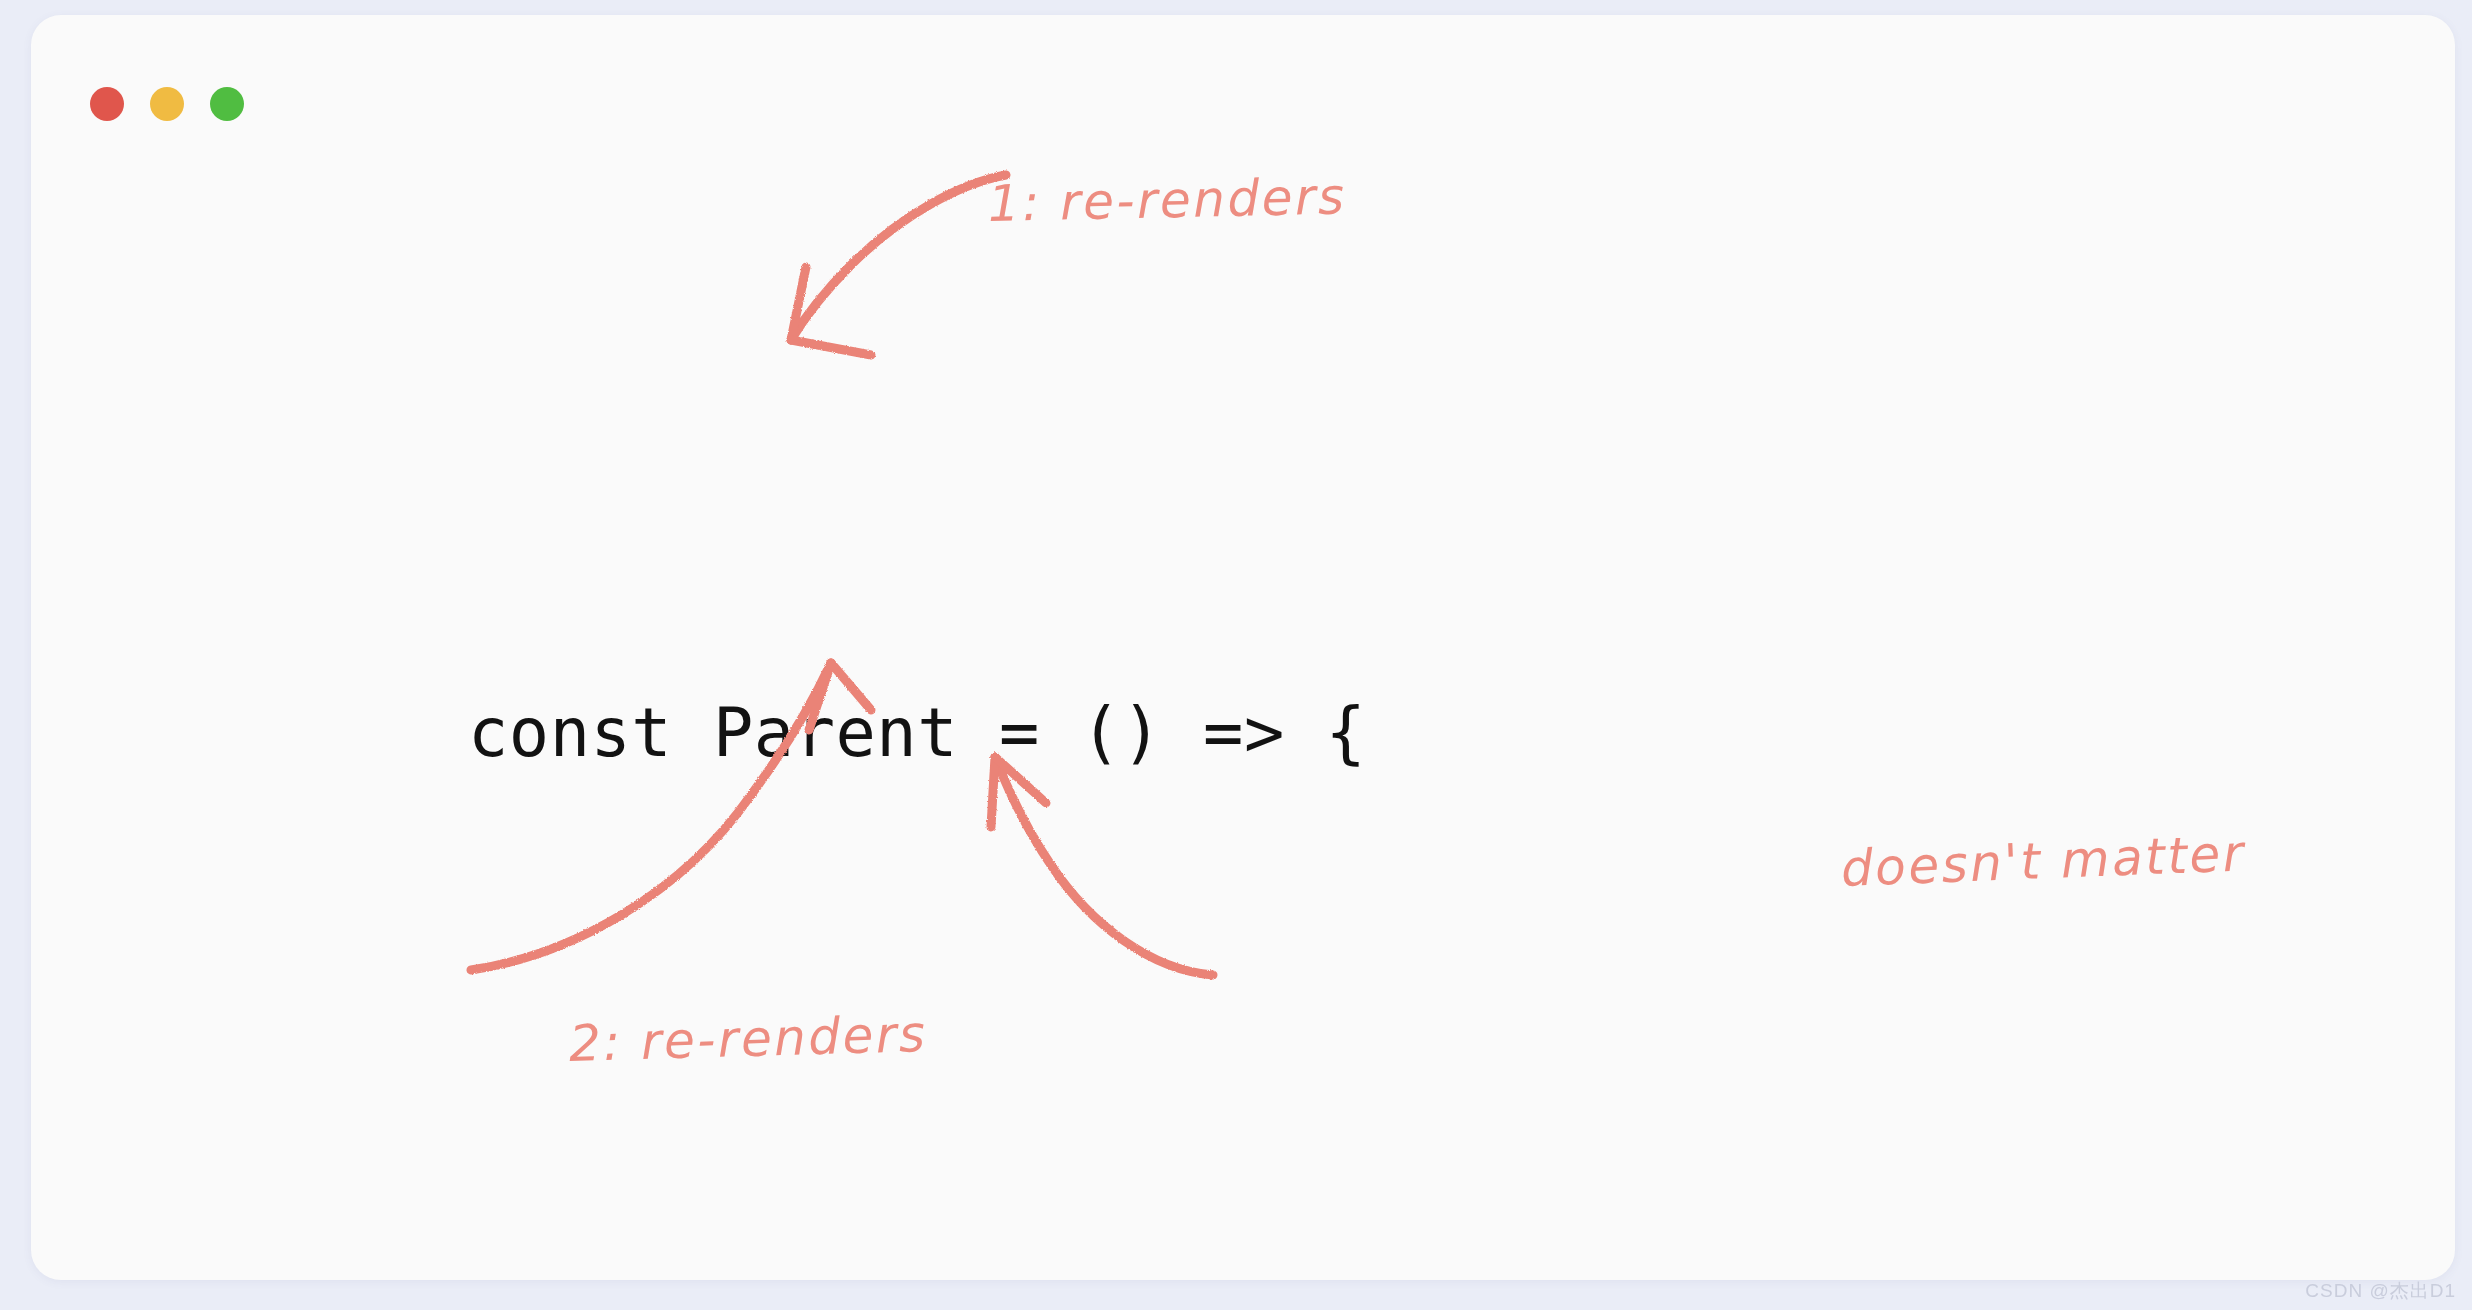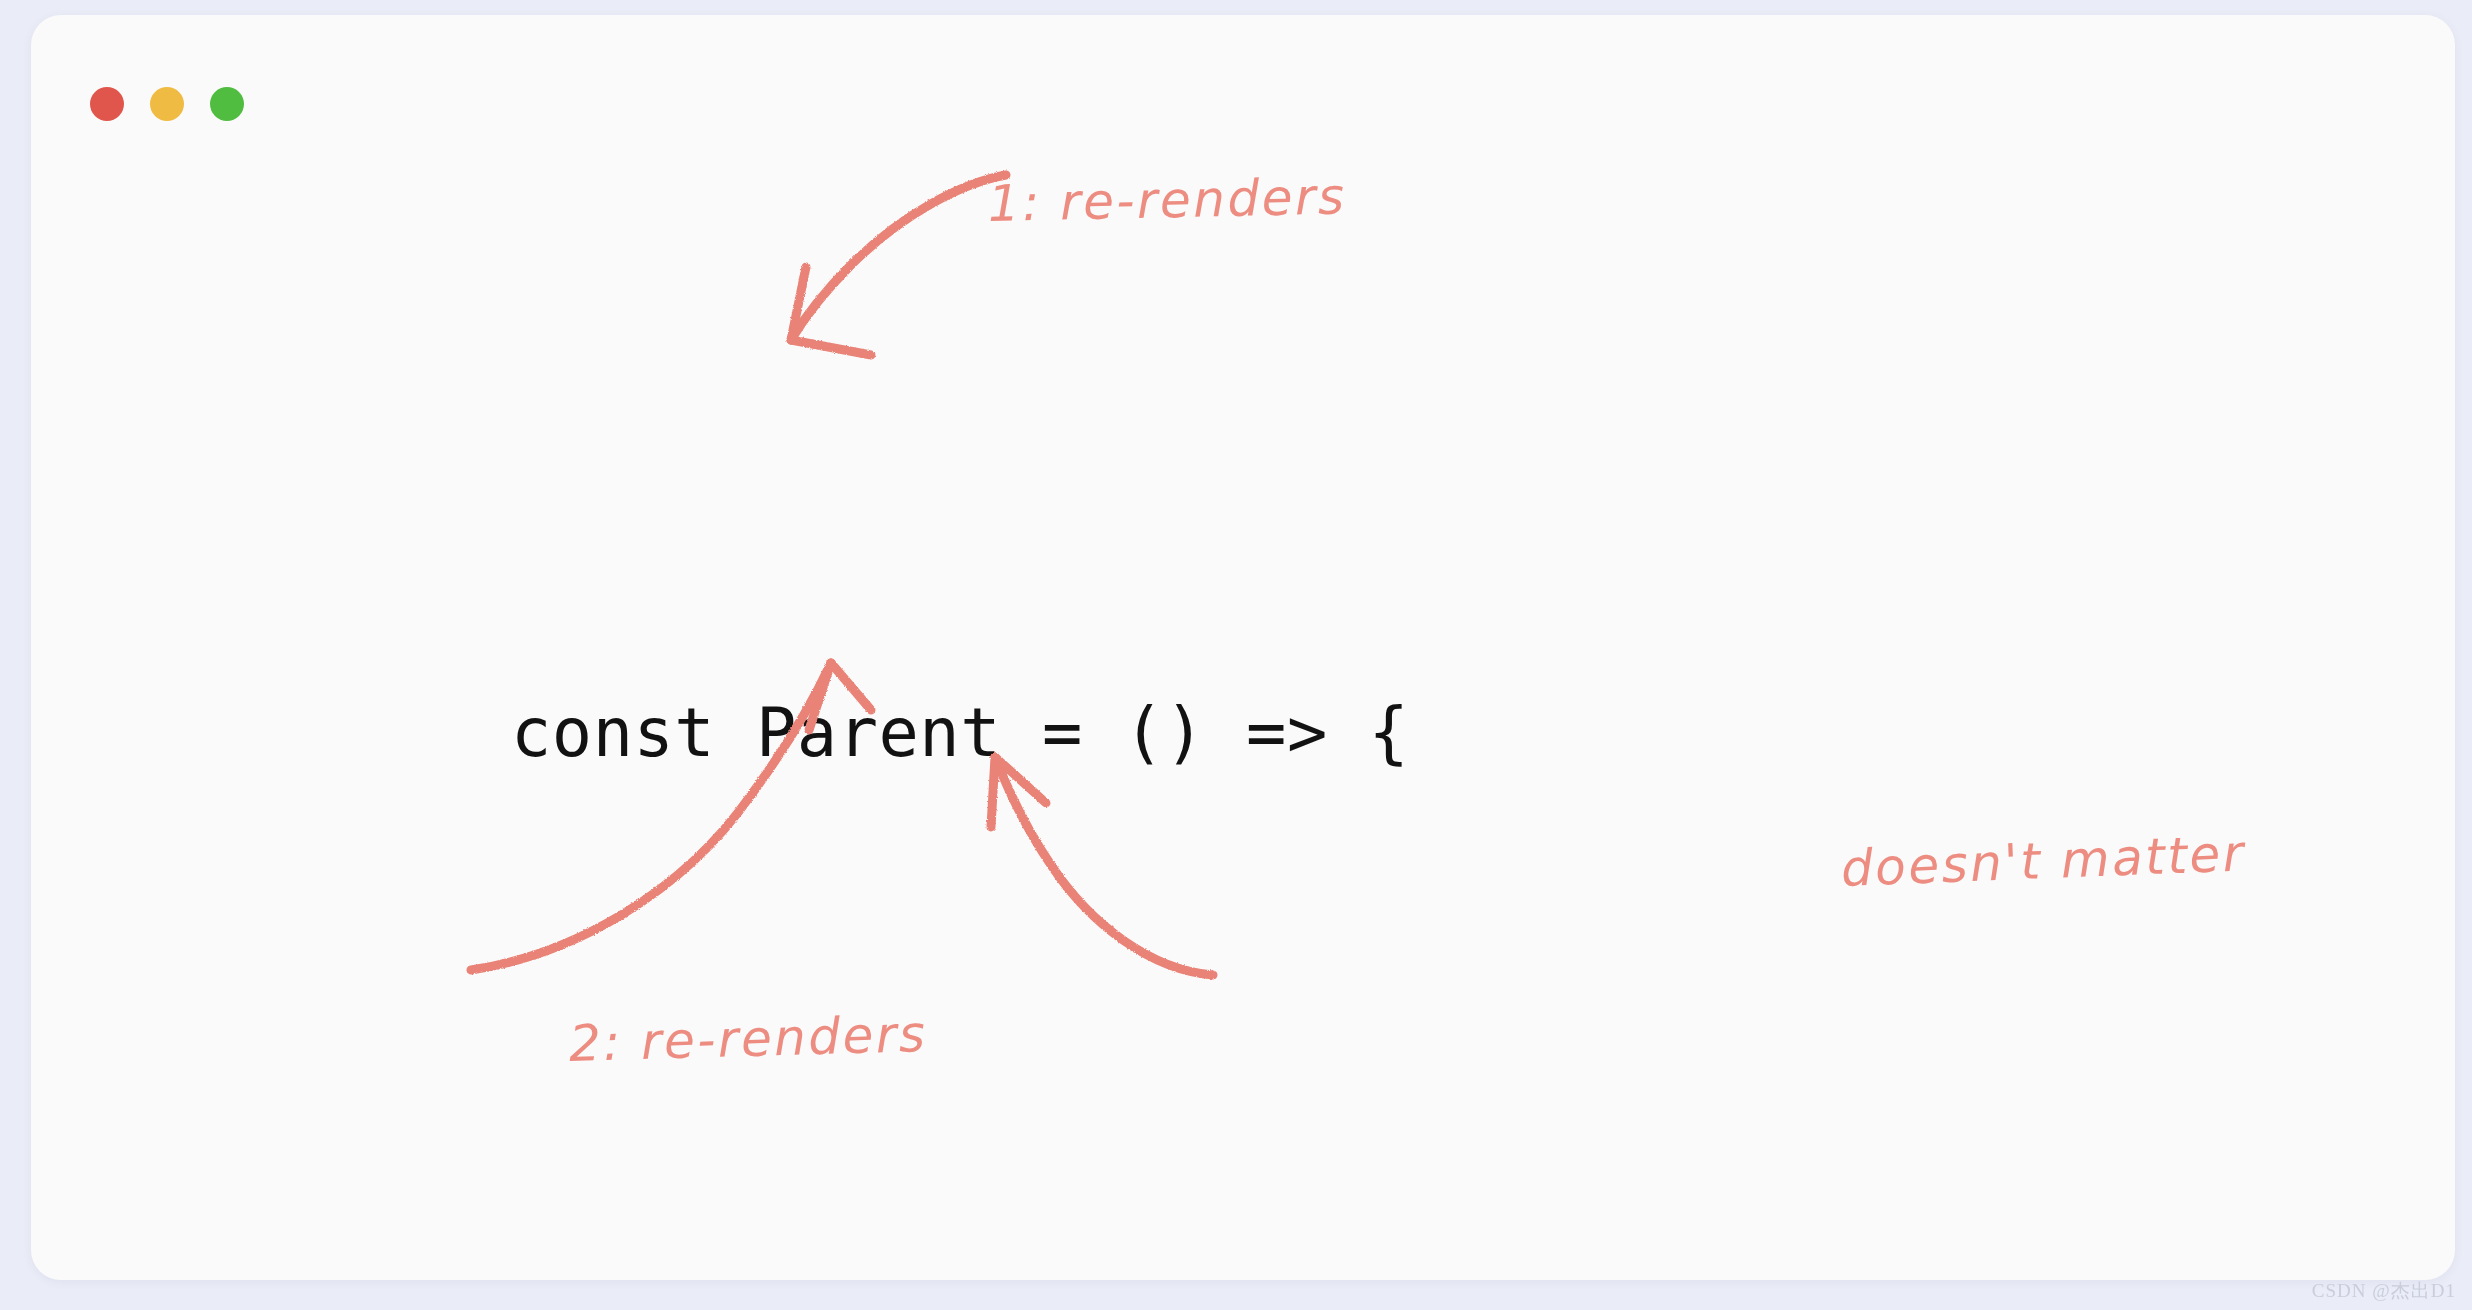--- a/index.html
+++ b/index.html
@@ -58,21 +58,21 @@
     position: absolute;
     left: 437px;
     top: 420px;
     font-family: "DejaVu Sans Mono", "Liberation Mono", monospace;
     font-size: 67px;
     line-height: 1.78;
     letter-spacing: 0.5px;
     white-space: pre;
     color: #111111;
   }
-  .code-line { display: block; margin-left: 43px; }
+  .code-line { display: block; }
   .tok-plain  { color: #121212; }
 
   
   .hand-note {
     position: absolute;
     color: #ed8d81;
     font-family: "DejaVu Sans", sans-serif;
     font-style: italic;
     font-size: 50px;
     font-weight: 500;
@@ -92,21 +92,21 @@
     width: 2424px;
     height: 1265px;
     pointer-events: none;
   }
 
   
   #watermark {
     position: absolute;
     right: 16px;
     bottom: 6px;
-    font-family: Liberation Serif, serif;
+    font-family: Liberation Sans, sans-serif;
     font-size: 19px;
     color: #c9cddc;
     letter-spacing: 1px;
     white-space: nowrap;
   }
 </style>
 </head>
 <body>
 
 <div id="stage" style="background: rgb(234, 237, 247);">

